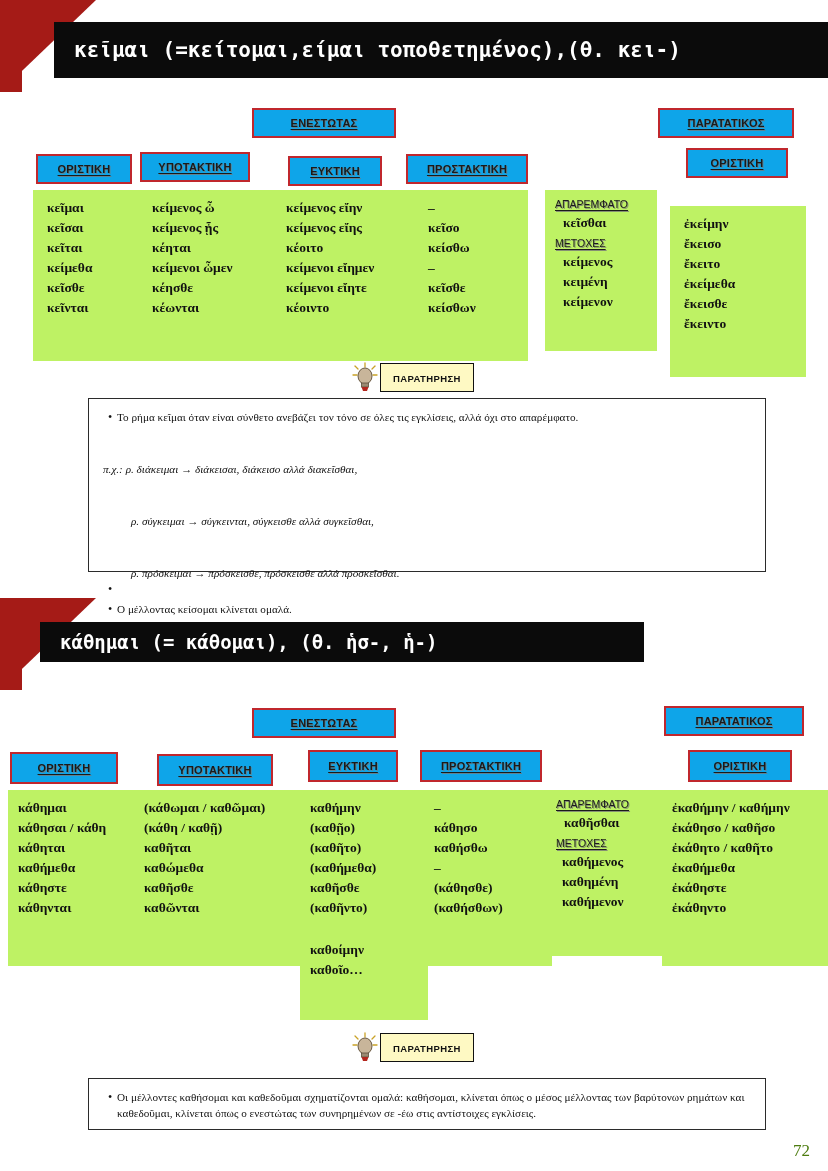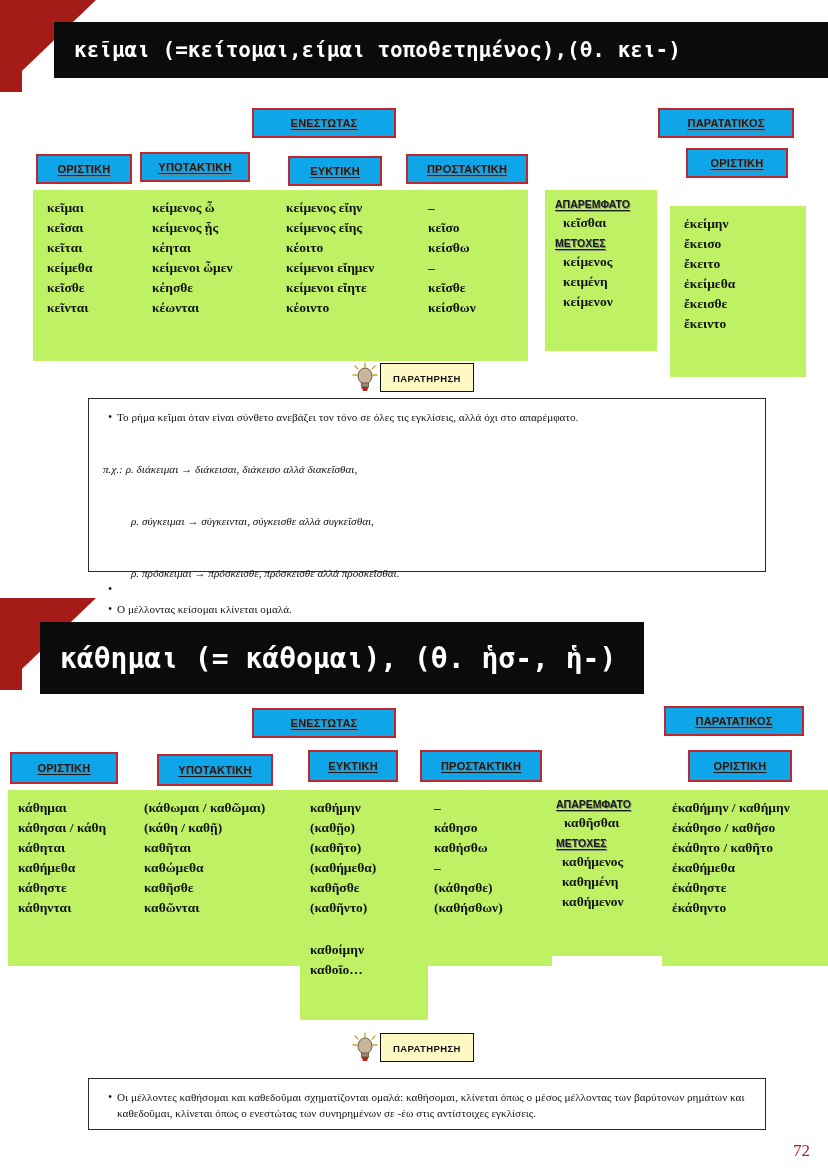--- a/index.html
+++ b/index.html
@@ -30,21 +30,21 @@
   .cap span{font-family:"Liberation Sans",sans-serif;font-weight:bold;
      font-size:11px;letter-spacing:.2px;color:#1a1a1a;
      text-decoration:underline;text-underline-offset:2px;
      text-shadow:1px 1px 0 rgba(120,120,120,.75);white-space:nowrap;}
 
   
   .col{position:absolute;background:#bef264;}
   .col .form{font-family:"Liberation Serif",serif;font-weight:bold;
      font-size:13.5px;color:#111;line-height:20px;white-space:nowrap;}
   .col.pad{padding:8px 0 8px 14px;}
-  .subhead{font-family:"Liberation Sans",sans-serif;font-weight:bold;
+  .subhead{font-family:"Liberation Sans",sans-serif;font-weight:normal;
      font-size:10.5px;color:#1a1a1a;text-decoration:underline;
      text-underline-offset:2px;text-shadow:1px 1px 0 rgba(120,120,120,.8);
      margin:2px 0 3px 0;white-space:nowrap;}
 
   
   .obsbadge{position:absolute;display:flex;align-items:flex-end;}
   .bulb{position:relative;width:26px;height:30px;margin-right:2px;}
   .obsbox{border:1.6px solid #111;background:#fef9c3;padding:4px 12px 5px 12px;}
   .obsbox .arc{font-family:"Liberation Sans",sans-serif;font-weight:bold;
      font-size:9.5px;color:#111;letter-spacing:.4px;display:inline-block;}
@@ -57,21 +57,21 @@
   .obspanel li .dot{flex:0 0 auto;width:14px;text-align:center;
      font-size:12px;line-height:16px;color:#111;}
   .obspanel .txt{font-family:"Liberation Serif",serif;
      font-size:11.2px;line-height:16px;color:#111;}
   .obspanel .plain{font-family:"Liberation Serif",serif;font-style:italic;
      font-size:11.2px;line-height:16px;color:#111;margin-top:36px;}
   .ex{margin:1px 0 0 0;}
   .ex.ind{padding-left:28px;}
 
   .pagenum{position:absolute;right:18px;bottom:10px;
-     font-family:"Liberation Serif",serif;font-size:17px;color:#b91c1c;}
+     font-family:"Liberation Serif",serif;font-size:17px;color:#4d7c0f;}
 </style>
 </head>
 <body>
 
 <div class="page">
 
   <div class="corner" style="top:0px;">
     <div class="tri"></div>
     <div class="bar"></div>
   </div>
@@ -198,21 +198,21 @@
           <span class="txt">Ο μέλλοντας κείσομαι κλίνεται ομαλά.</span>
         </li>
       </ul>
     </div>
 
   <div class="corner" style="top:598px;">
     <div class="tri"></div>
     <div class="bar"></div>
   </div>
 
-  <div class="banner" style="left:40px;top:622px;width:584px;height:72px;font-size:28px;">
+  <div class="banner" style="left:40px;top:622px;width:584px;height:40px;font-size:19px;">
     <span>κάθημαι (= κάθομαι), (θ. ἡσ-, ἡ-)</span>
   </div>
 
   <div class="cap" style="left:252px;top:708px;width:140px;height:26px;">
     <span>ΕΝΕΣΤΩΤΑΣ</span>
   </div>
   <div class="cap" style="left:664px;top:706px;width:136px;height:26px;">
     <span>ΠΑΡΑΤΑΤΙΚΟΣ</span>
   </div>
 

